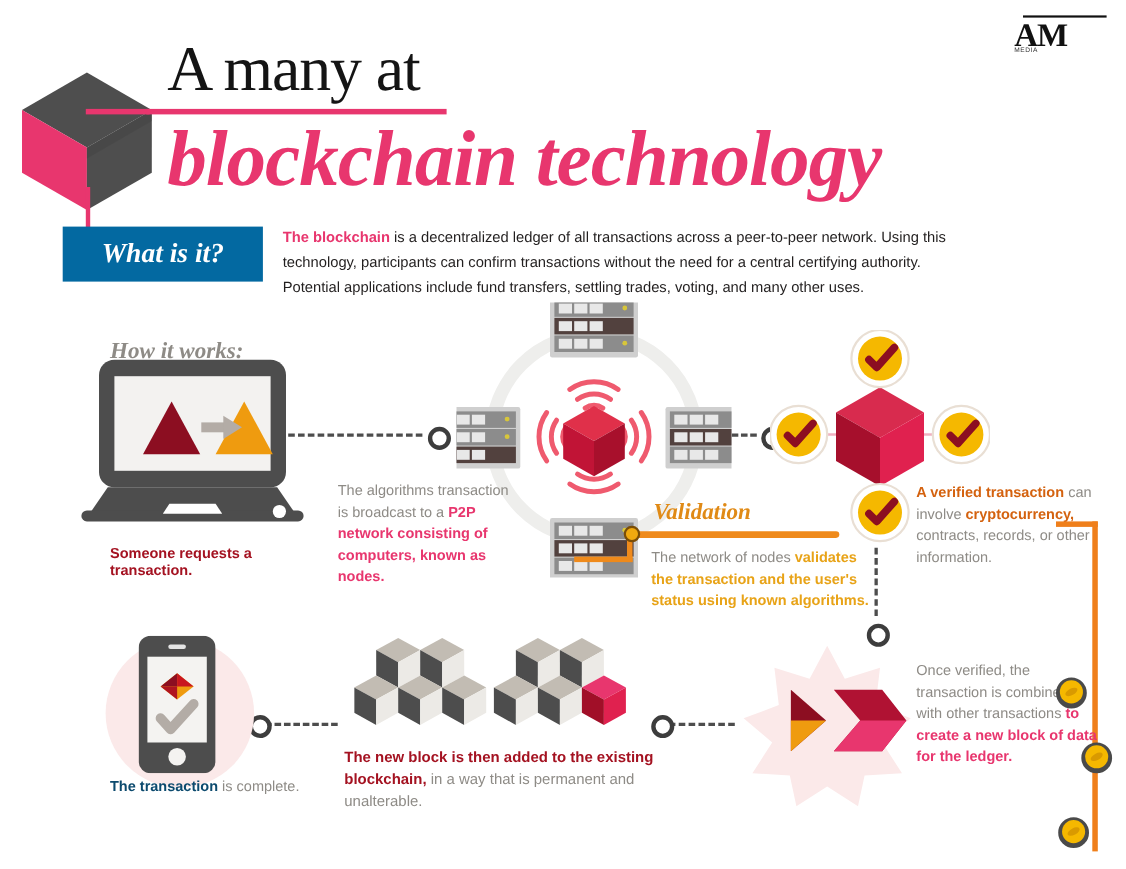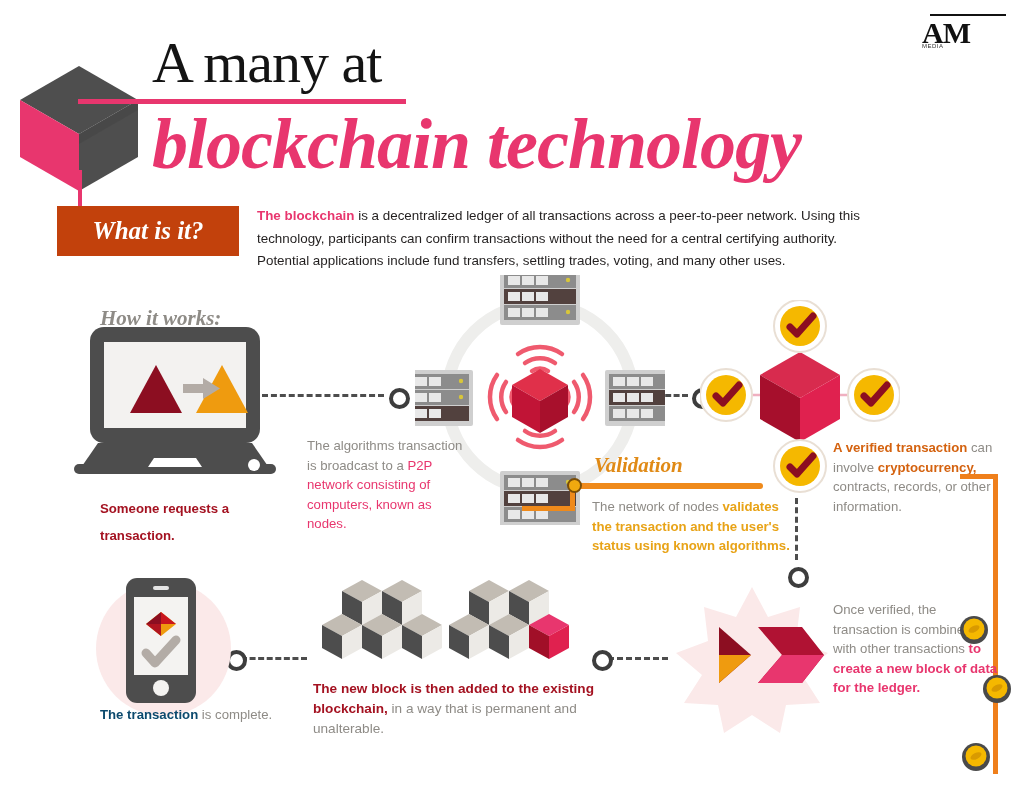--- a/index.html
+++ b/index.html
@@ -57,21 +57,21 @@
   #hero-elbow-down{
     left:78px; top:170px; width:4px; height:66px; background:#e8366e;
   }
   #hero-elbow-bottom{
     left:78px; top:232px; width:28px; height:4px; background:#e8366e;
   }
 
   
   #what-badge{
     left:57px; top:206px; width:182px; height:50px;
-    background:#c2410c;
+    background:#0369a1;
     display:flex;align-items:center;justify-content:center;
   }
   #what-badge span{
     font-family:"Liberation Serif", serif;
     font-style:italic; font-weight:700; font-size:25px; color:#fff;
   }
   #what-desc{
     left:257px; top:205px; width:630px;
     font-size:13.4px; line-height:22.5px; color:#221f1f;
   }
@@ -82,21 +82,21 @@
     left:100px; top:282px;
     font-family:"Liberation Serif", serif;
     font-style:italic; font-weight:700; font-size:21px; color:#8e8b86;margin-top:24px;
   }
 
   
   #laptop{ left:70px; top:325px; width:210px; height:150px;}
 
   #cap-someone{
     left:100px; top:495px; width:180px;
-    font-size:13.2px; line-height:27px; font-weight:700; color:#a41221;
+    font-size:13.2px; line-height:16px; font-weight:700; color:#a41221;
   }
 
   
   .dash-h{
     height:0; border-top:3.5px dashed #4d4d4d;
   }
   .dash-v{
     width:0; border-left:3.5px dashed #4d4d4d;
   }
   .node-ring{
@@ -121,21 +121,21 @@
   #dash5{ left:608px; top:657px; width:60px;}
   #ring5{ left:592px; top:650px;}
 
   
   #network{ left:415px; top:275px; width:250px; height:250px;}
 
   #cap-p2p{
     left:307px; top:436px; width:160px;
     font-size:13.2px; line-height:19.5px; color:#8e8b86;
   }
-  #cap-p2p b{ color:#e8366e; font-weight:400;}
+  #cap-p2p b{ color:#e8366e; font-weight:700;}
 
   
   #val-title{
     left:594px; top:453px;
     font-family:"Liberation Serif", serif;
     font-style:italic; font-weight:700; font-size:21px; color:#e08a16;
   }
   #val-bar{ left:578px; top:483px; width:185px; height:6px; background:#ef8a1b; border-radius:3px;}
   #val-dot{ left:567px; top:478px; width:11px;height:11px;border-radius:50%;background:#f0a90f;border:2.5px solid #7a4d06;}
   #val-elbow-v{ left:570px; top:489px; width:5px; height:22px; background:#ef8a1b;}

